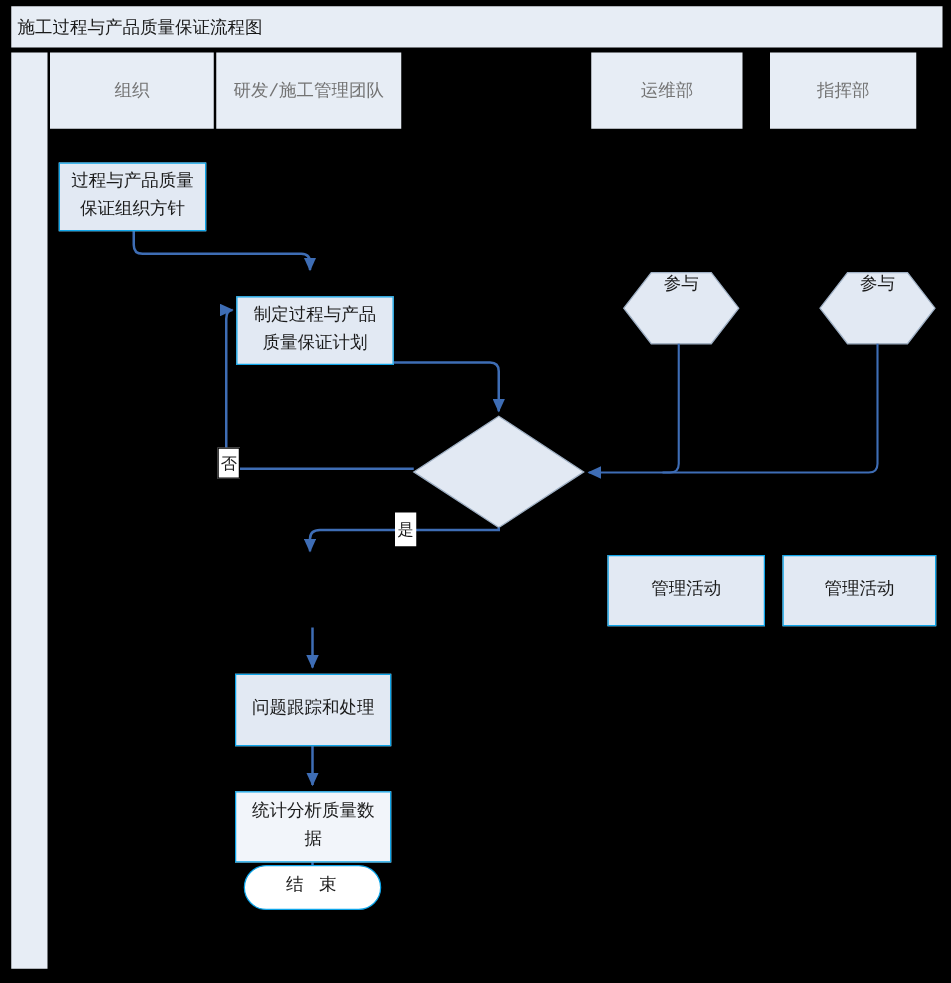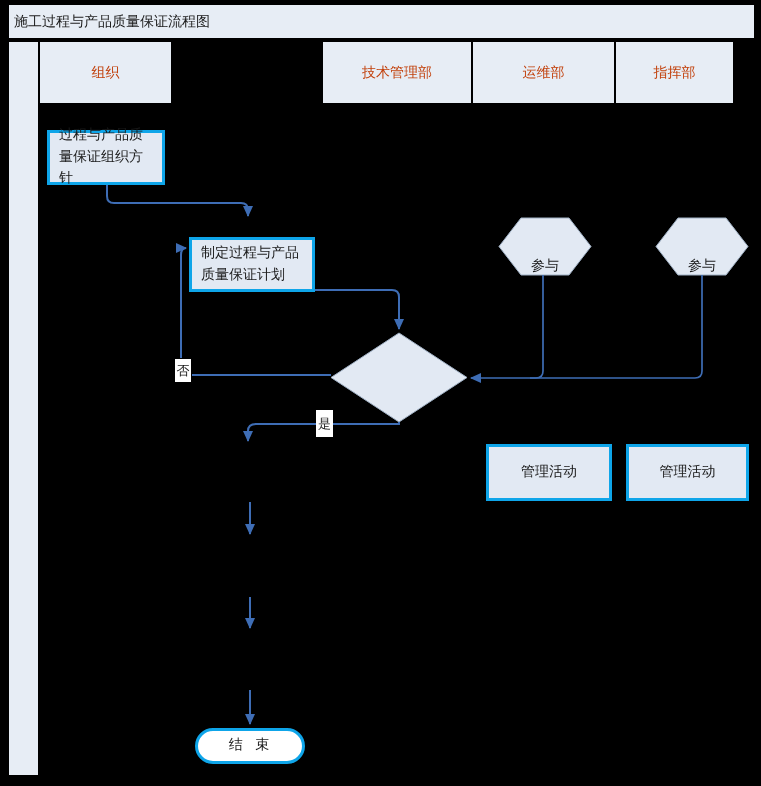--- a/index.html
+++ b/index.html
@@ -5,41 +5,41 @@
   html,body { margin:0; padding:0; background:#000; }
   .canvas {
     position:relative; width:761px; height:786px;
     background: var(--background, #000);
     font-family:Liberation Mono, monospace;
     color:#1a1a1a; overflow:hidden;padding-left:24px;
   }
   .cell {
     position:absolute; background: var(--cell-fill,#E7EDF5);
     display:flex; align-items:center; justify-content:center;
-    font-size:14px; color:#c2410c; box-sizing:border-box;
+    font-size:14px; color:#737373; box-sizing:border-box;
   }
   .title-bar {
     position:absolute; left:9px; top:5px; width:745px; height:33px;
     background: var(--cell-fill,#E7EDF5);
     display:flex; align-items:center; padding-left:5px; box-sizing:border-box;
     font-size:14px; color:#1a1a1a;
   }
   .node {
     position:absolute; background: var(--box-fill,#E2E9F3);
-    border:3px solid #0ea5e9; box-sizing:border-box;
+    border:1px solid #0ea5e9; box-sizing:border-box;
     display:flex; align-items:center; justify-content:center;
-    font-size:14px; line-height:1.55; padding:0 9px;
+    text-align:center; font-size:14px; line-height:1.55; padding:0 9px;
   }
   .node-stats { background: var(--stats-fill,#F2F5FA); }
   .node-end {
     background: var(--end-fill,#FFFFFF); border-radius:18px;
     letter-spacing:2px;
   }
   .shape-label {
-    position:absolute; display:flex; align-items:flex-end; justify-content:center;
+    position:absolute; display:flex; align-items:flex-start; justify-content:center;
     text-align:center; font-size:14px; color:#1a1a1a;
   }
   .branch-label {
     position:absolute; background:#fff; display:flex; align-items:center;
     justify-content:center; font-size:13px; color:#1a1a1a; box-sizing:border-box;
   }
   .label-no { left:174px; top:358px; width:18px; height:25px; border:1px solid #000; }
   .label-yes { left:316px; top:410px; width:17px; height:27px; }
   svg.layer { position:absolute; left:0; top:0; }
   .conn { stroke: var(--connector,#3E6DB5); stroke-width:2; fill:none; }
@@ -53,24 +53,24 @@
 <div class="canvas">
 
   <div class="title-bar">
     <span>施工过程与产品质量保证流程图</span>
   </div>
 
   <div class="cell" style="left:9px; top:42px; width:29px; height:733px;"></div>
   <div class="cell" style="left:40px; top:42px; width:131px; height:61px;">
     <span>组织</span>
   </div>
-  <div class="cell" style="left:323px; top:42px; width:148px; height:61px;">
-    <span>技术管理部</span>
+  <div class="cell" style="left:173px; top:42px; width:148px; height:61px;">
+    <span>研发/施工管理团队</span>
   </div>
-  <div class="cell" style="left:473px; top:42px; width:141px; height:61px;">
+  <div class="cell" style="left:473px; top:42px; width:121px; height:61px;">
     <span>运维部</span>
   </div>
   <div class="cell" style="left:616px; top:42px; width:117px; height:61px;">
     <span>指挥部</span>
   </div>
 
   <svg class="layer" width="761" height="786" viewBox="0 0 761 786">
     <defs>
       <marker id="arr" markerUnits="userSpaceOnUse" markerWidth="12" markerHeight="10" refX="10" refY="5" orient="auto">
         <path d="M0,0 L11,5 L0,10 Z" class="arrowhead"></path>
@@ -112,17 +112,23 @@
   <div class="branch-label label-yes">
     <span>是</span>
   </div>
 
   <div class="node" style="left:486px; top:444px; width:126px; height:57px;">
     <span>管理活动</span>
   </div>
   <div class="node" style="left:626px; top:444px; width:123px; height:57px;">
     <span>管理活动</span>
   </div>
-  <div class="node node-end" style="left:195px; top:728px; width:110px; height:36px;">
+  <div class="node" style="left:188px; top:539px; width:125px; height:58px;">
+    <span>问题跟踪和处理</span>
+  </div>
+  <div class="node node-stats" style="left:188px; top:633px; width:125px; height:57px;">
+    <span>统计分析质量数据</span>
+  </div>
+  <div class="node node-end" style="left:195px; top:692px; width:110px; height:36px;">
     <span>结 束</span>
   </div>
 
 </div>
 
 </body></html>

